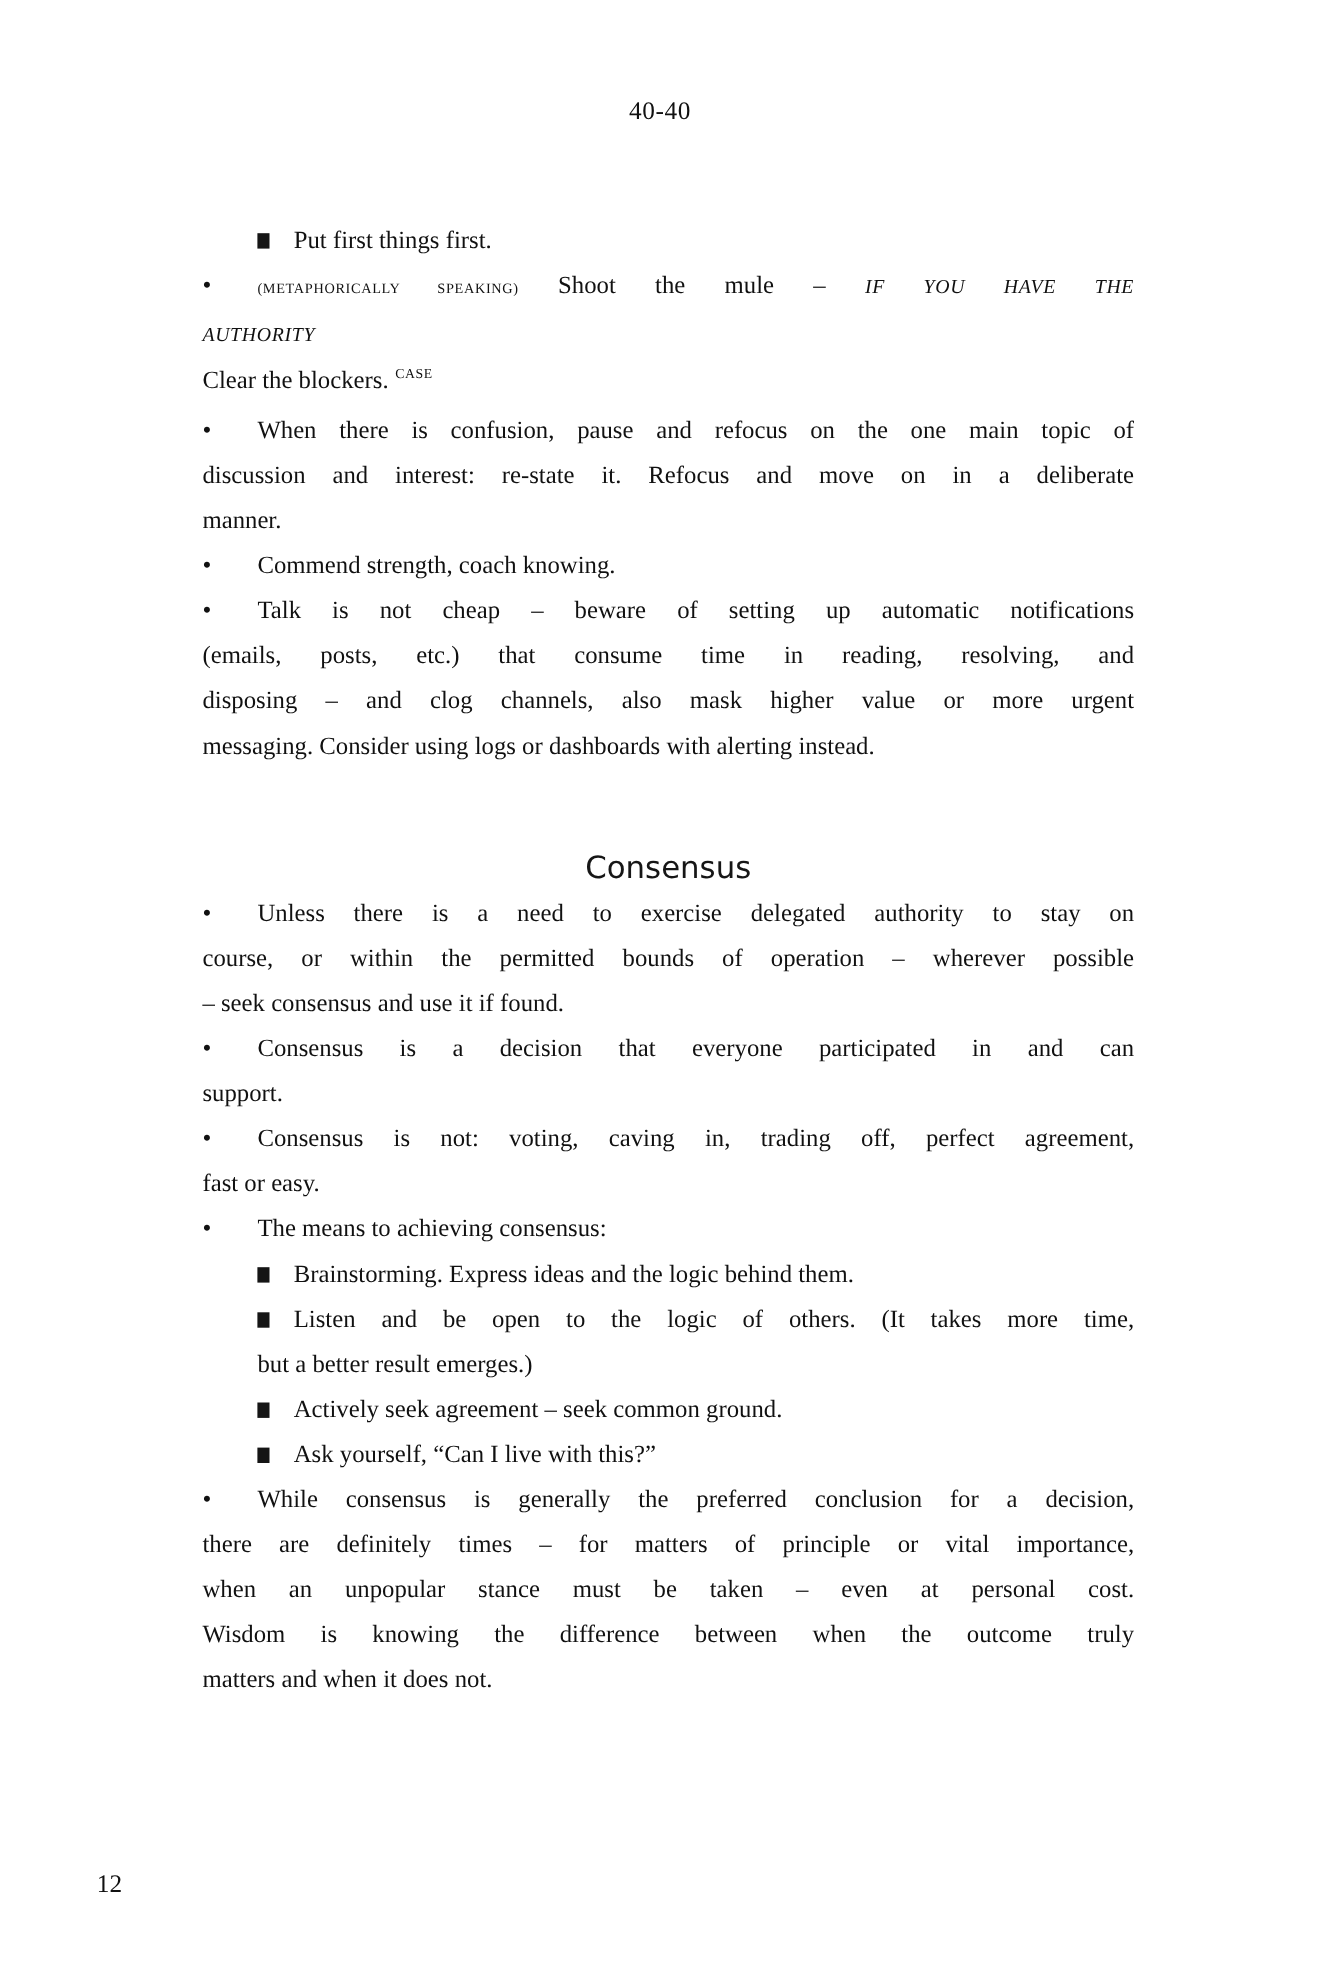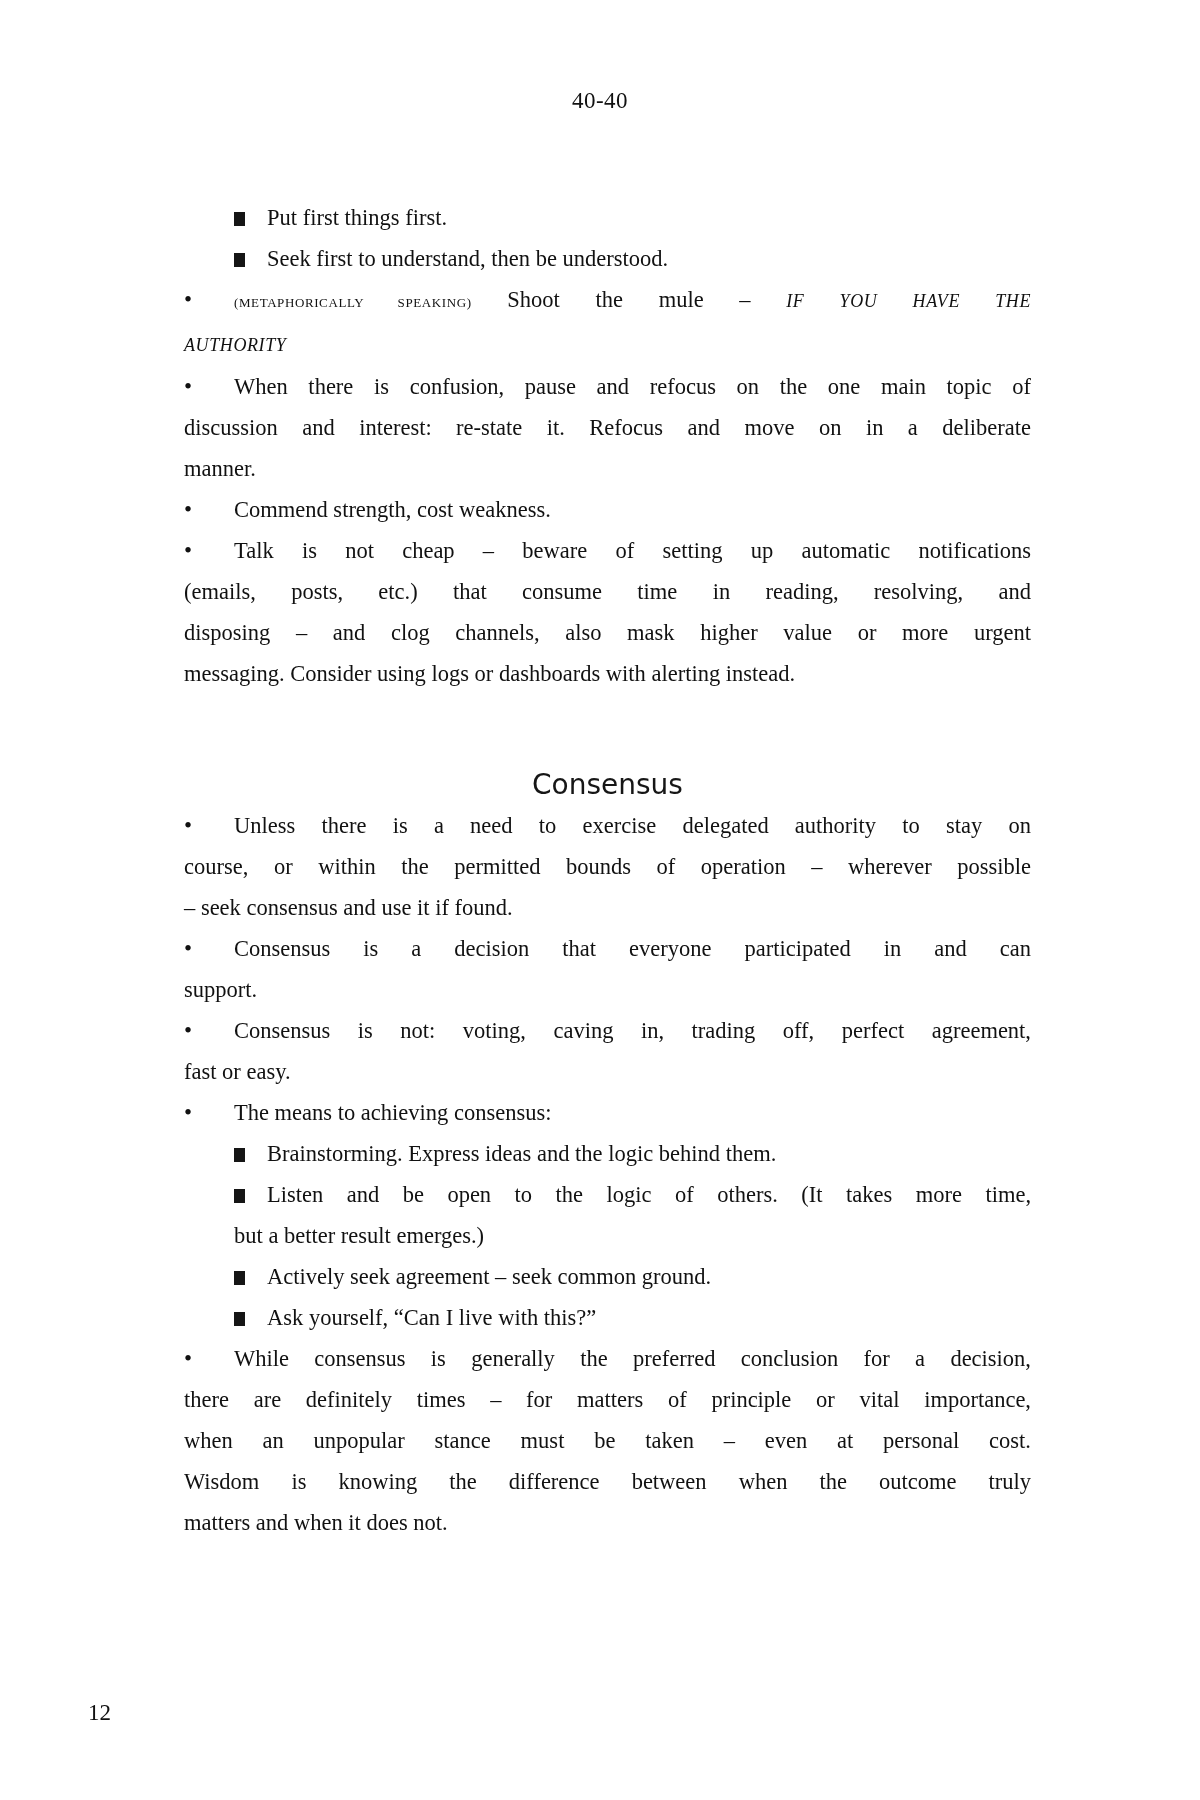--- a/index.html
+++ b/index.html
@@ -91,30 +91,30 @@
 </head>
 <body>
 
 <div class="page">
 
   <div class="folio">40-40</div>
 
   <div class="textblock">
 
     <div class="ln l sub"><span class="mk"></span><span>Put first things first.</span></div>
-    <div class="ln l sub"><span class="mk"></span><span>Seek first to understand, then be understood.</span></div>
 
     <div class="ln j"><span class="blt">•</span><span class="sc">(METAPHORICALLY SPEAKING)</span><span> Shoot the mule – </span><span class="isc">IF YOU HAVE THE</span></div>
     <div class="ln l"><span class="isc">AUTHORITY</span></div>
+    <div class="ln l"><span>Clear the blockers.</span><span class="sup">CASE</span></div>
 
     <div class="ln j"><span class="blt">•</span><span>When there is confusion, pause and refocus on the one main topic of</span></div>
     <div class="ln j">discussion and interest: re-state it. Refocus and move on in a deliberate</div>
     <div class="ln l">manner.</div>
 
-    <div class="ln l"><span class="blt">•</span><span>Commend strength, cost weakness.</span></div>
+    <div class="ln l"><span class="blt">•</span><span>Commend strength, coach knowing.</span></div>
 
     <div class="ln j"><span class="blt">•</span><span>Talk is not cheap – beware of setting up automatic notifications</span></div>
     <div class="ln j">(emails, posts, etc.) that consume time in reading, resolving, and</div>
     <div class="ln j">disposing – and clog channels, also mask higher value or more urgent</div>
     <div class="ln l">messaging. Consider using logs or dashboards with alerting instead.</div>
 
     <div class="section-heading">Consensus</div>
 
     <div class="ln j"><span class="blt">•</span><span>Unless there is a need to exercise delegated authority to stay on</span></div>
     <div class="ln j">course, or within the permitted bounds of operation – wherever possible</div>

